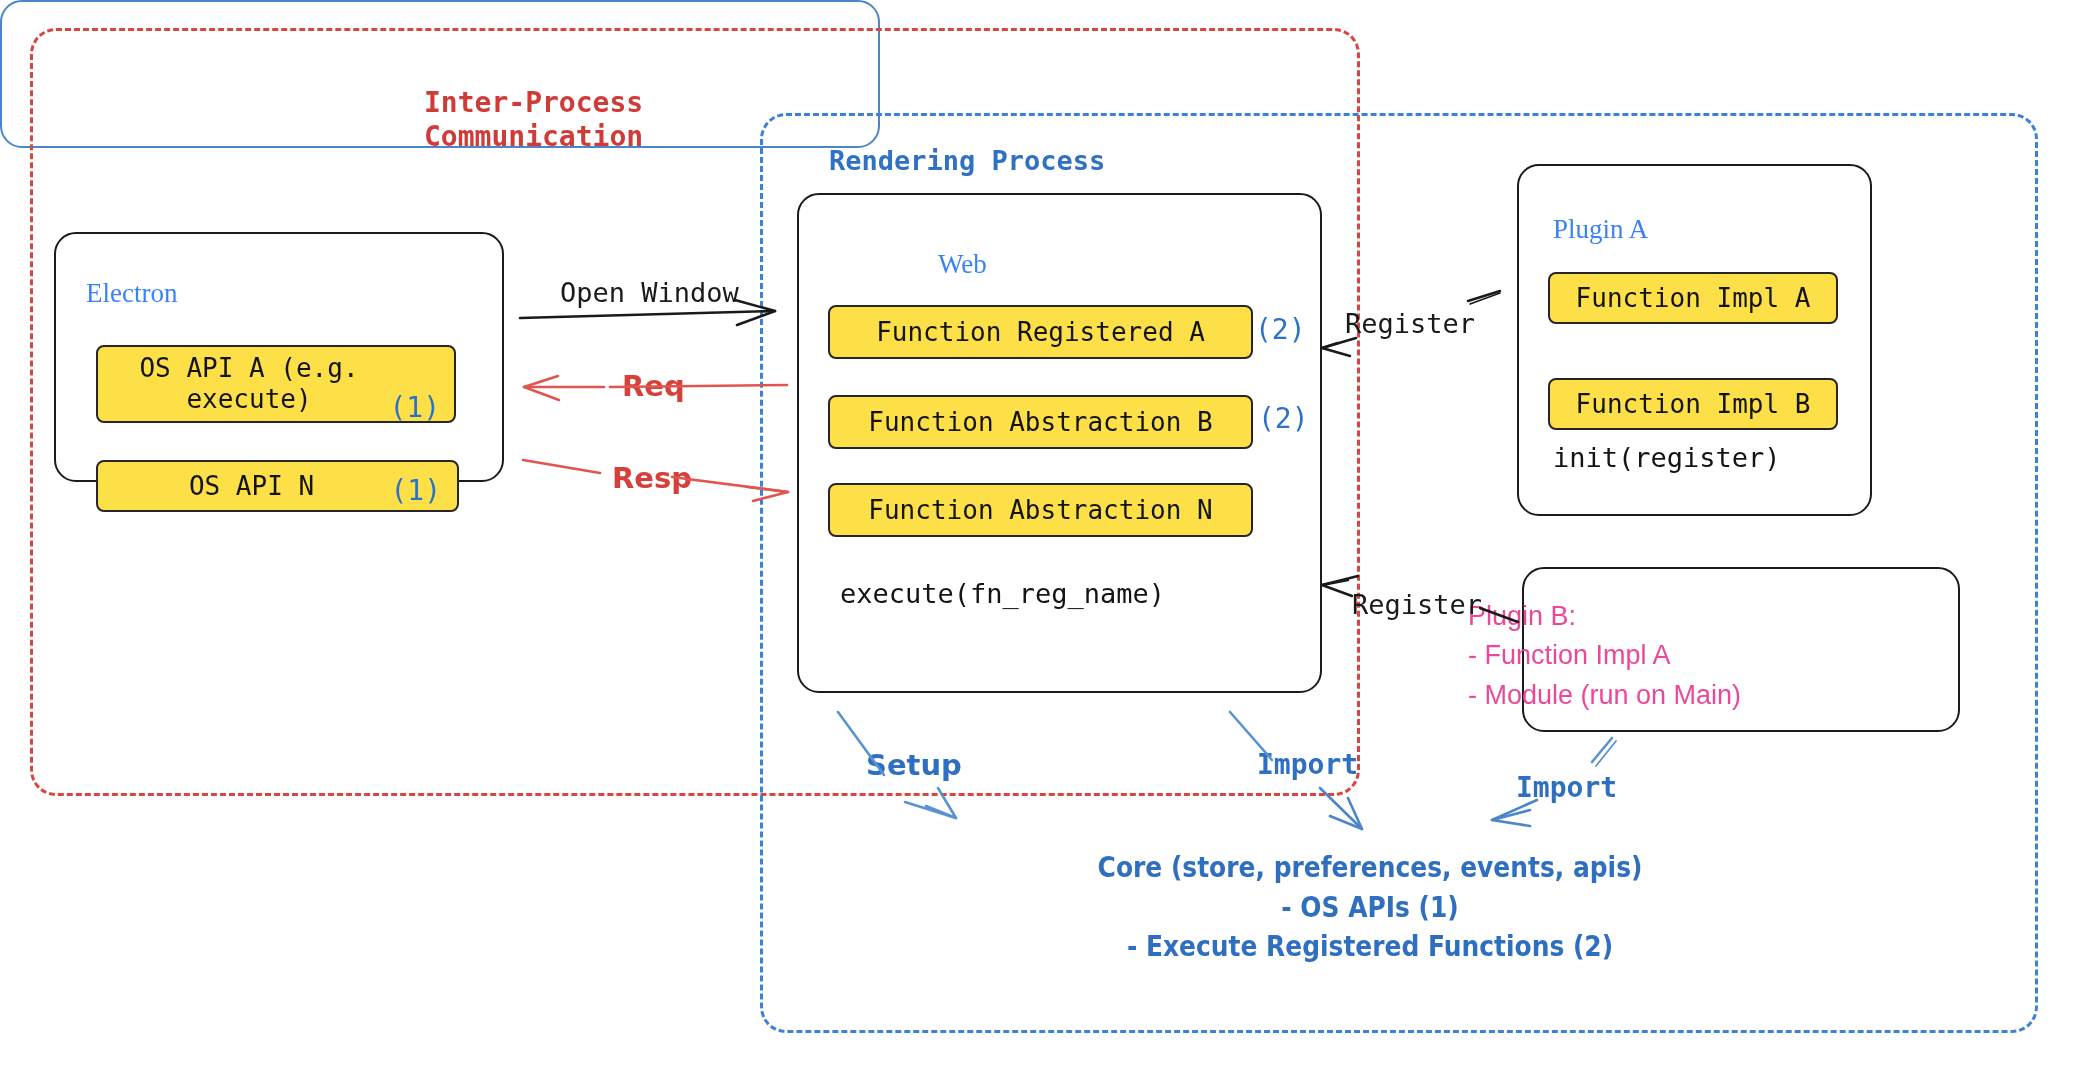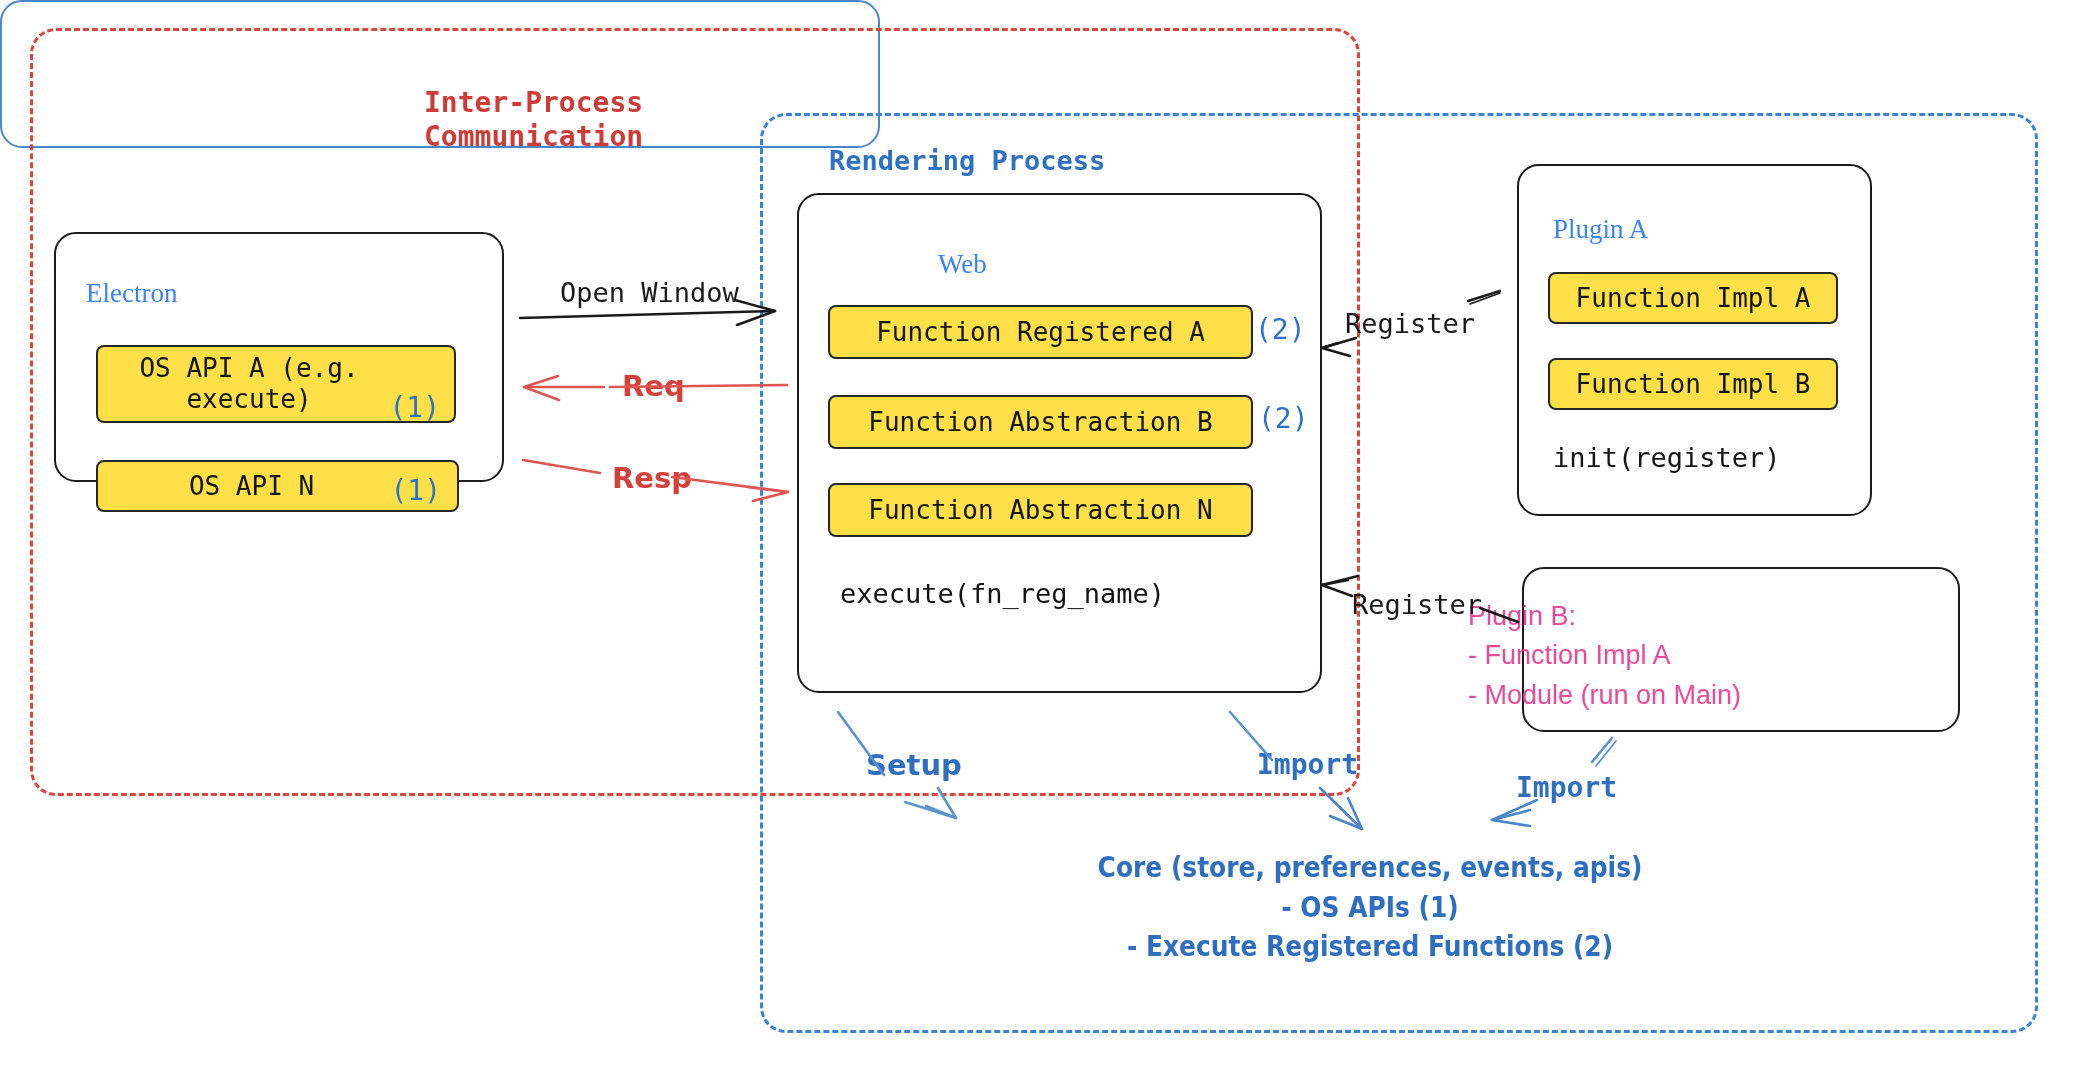--- a/index.html
+++ b/index.html
@@ -119,21 +119,21 @@
   #fn-abs-b { top: 395px; }
   #fn-abs-n { top: 483px; }
   #fn-abs-a-badge { left: 1255px; top: 313px; }
   #fn-abs-b-badge { left: 1258px; top: 402px; }
   #web-exec { left: 840px; top: 578px; }
 
   
   #plugin-a-box { left: 1517px; top: 164px; width: 355px; height: 352px; }
   #plugin-a-title { left: 1553px; top: 214px; }
   #fn-impl-a { left: 1548px; top: 272px; width: 290px; height: 52px; }
-  #fn-impl-b { left: 1548px; top: 358px; width: 290px; height: 52px; }
+  #fn-impl-b { left: 1548px; top: 378px; width: 290px; height: 52px; }
   #plugin-a-init { left: 1553px; top: 442px; }
 
   
   #plugin-b-box { left: 1522px; top: 567px; width: 438px; height: 165px; }
   #plugin-b-lines {
     position: absolute;
     left: 1468px; top: 597px;
     font-family: Liberation Sans, sans-serif;
     font-size: 27px;
     color: #ec4899;

